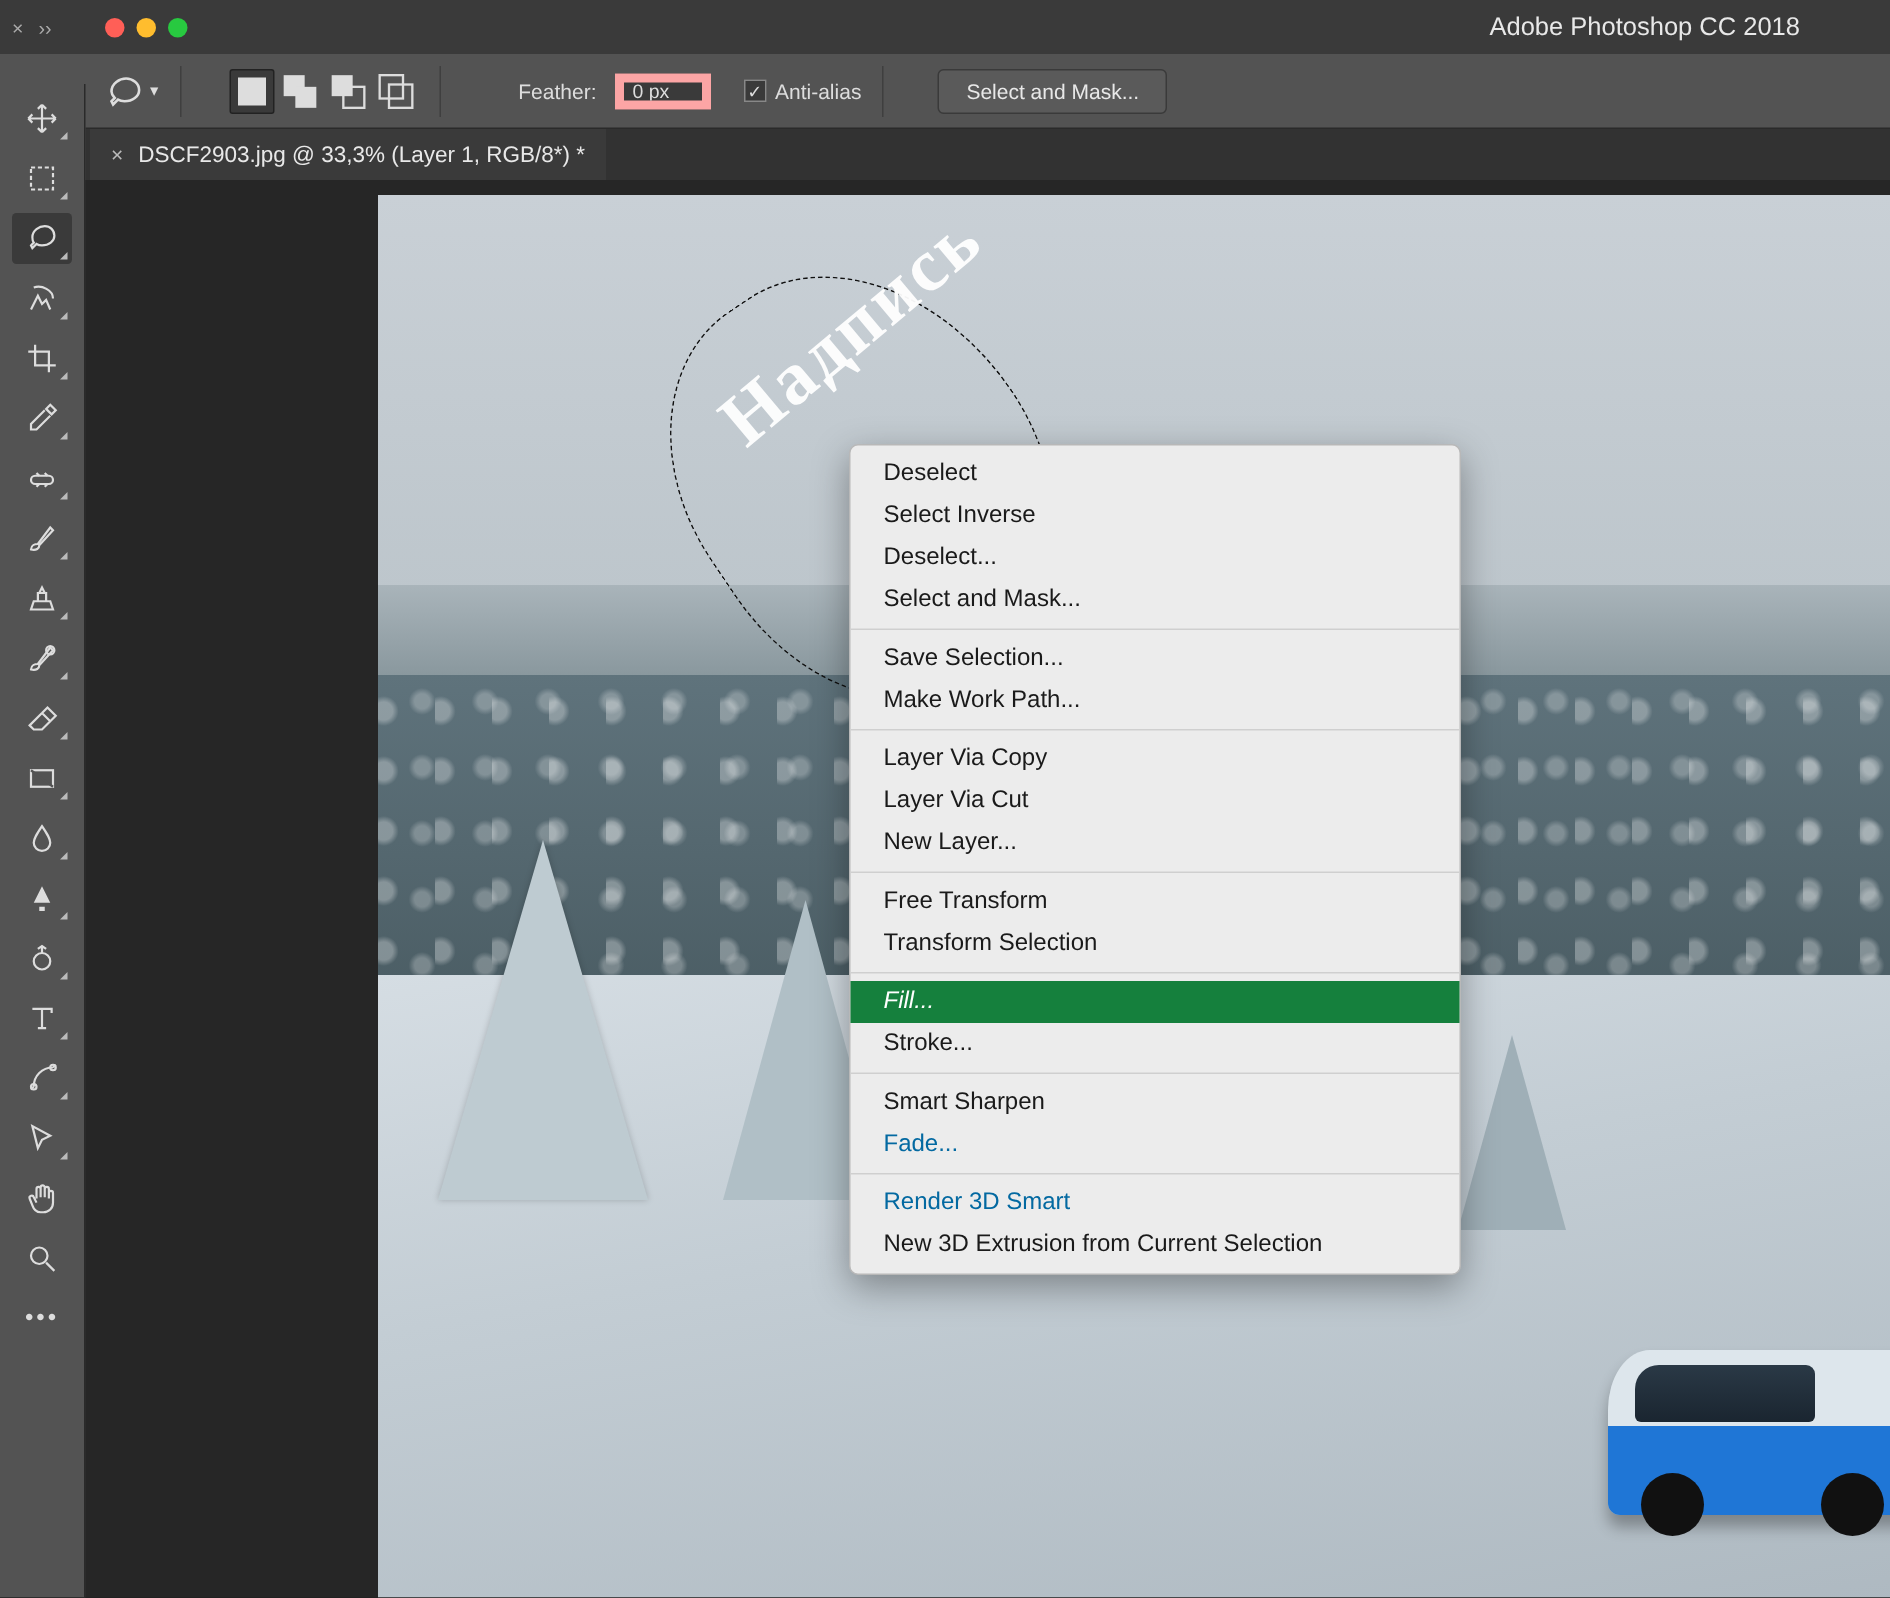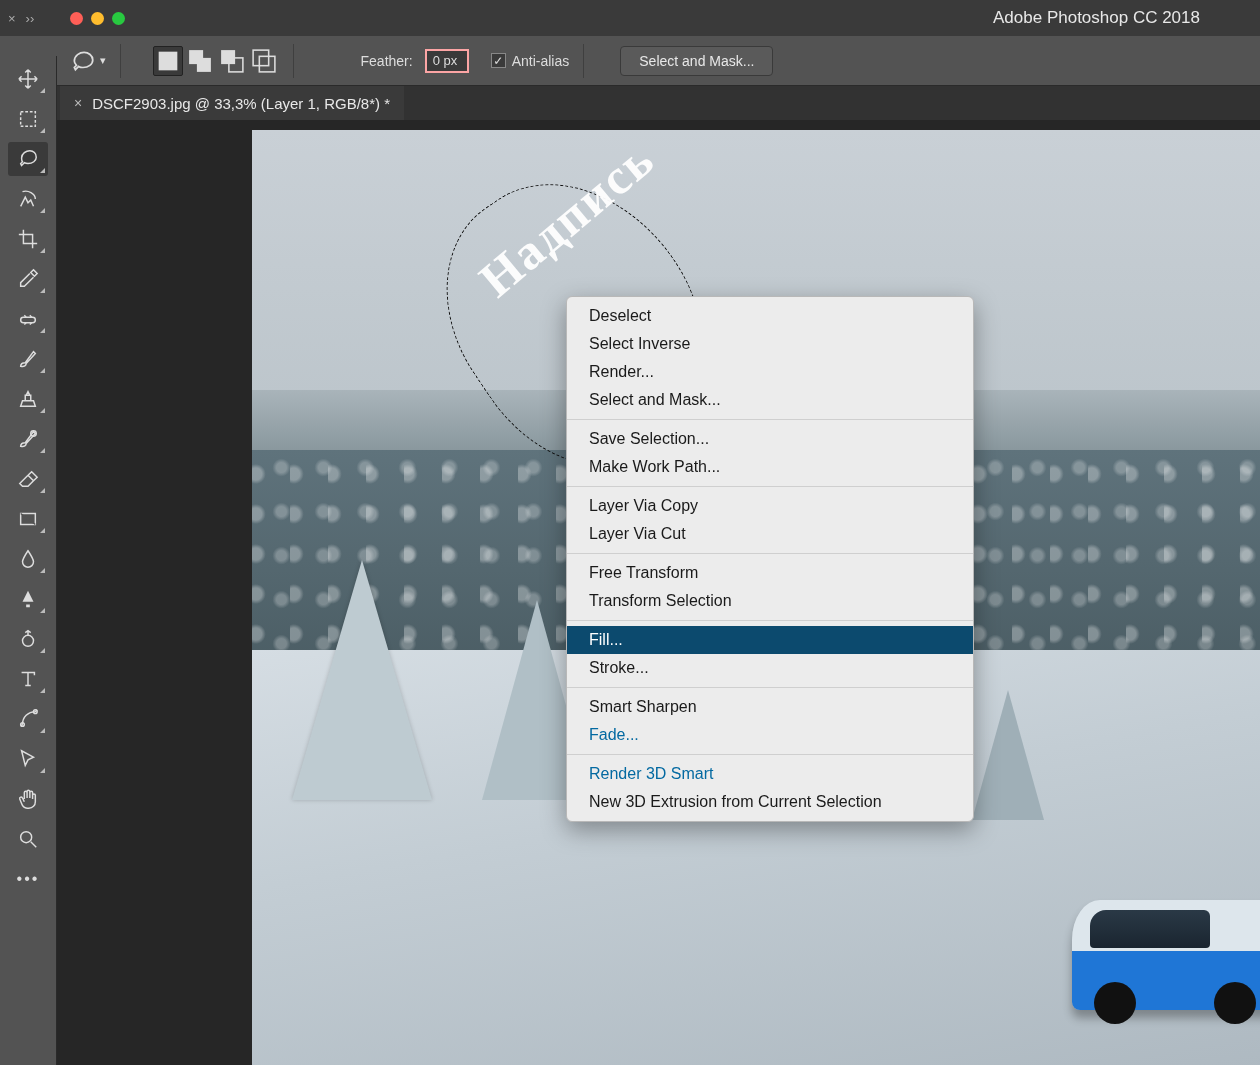--- a/index.html
+++ b/index.html
@@ -15,22 +15,22 @@
   .app-title { position: absolute; right: 60px; color: #e8e8e8; font-size: 17px; }
   .tab-close-area { position: absolute; left: 0; top: 0; height: 36px; display: flex; align-items: center; padding: 0 8px; gap: 10px; color: #aaa; font-size: 13px; }
   
   
   .optionsbar { height: 50px; background: #535353; display: flex; align-items: center; padding-left: 70px; gap: 12px; border-bottom: 1px solid #2a2a2a; }
   .tool-indicator { display: flex; align-items: center; gap: 4px; color: #ddd; }
   .lasso-svg { width: 26px; height: 22px; }
   .selmode-group { display: flex; gap: 2px; margin-left: 18px; }
   .selmode { width: 30px; height: 30px; display: flex; align-items: center; justify-content: center; border: 1px solid transparent; border-radius: 2px; }
   .selmode.active { background: #3a3a3a; border-color: #222; }
-  .feather-label { color: #ddd; font-size: 14px; margin-left: 33px; padding-left: 20px; }
-  .feather-input { width: 44px; height: 24px; background: #3a3a3a; border: 2px solid #fca5a5; color: #ddd; font-size: 13px; padding: 0 6px; }
+  .feather-label { color: #ddd; font-size: 14px; margin-left: 18px; padding-left: 20px; }
+  .feather-input { width: 64px; height: 24px; background: #3a3a3a; border: 6px solid #fca5a5; color: #ddd; font-size: 13px; padding: 0 6px; }
   .anti-alias { display: flex; align-items: center; gap: 6px; color: #ddd; font-size: 14px; margin-left: 10px; }
   .checkbox { width: 15px; height: 15px; background: #3a3a3a; border: 1px solid #888; display: flex; align-items: center; justify-content: center; color: #ddd; font-size: 12px; }
   .sel-mask-btn { height: 30px; background: #5a5a5a; border: 1px solid #3a3a3a; border-radius: 4px; color: #e8e8e8; font-size: 14px; padding: 0 18px; margin-left: 22px; }
   .divider-v { width: 1px; height: 34px; background: #3f3f3f; margin: 0 2px; }
   
   
   .tabstrip { height: 34px; background: #323232; display: flex; align-items: center; padding-left: 60px; }
   .doc-tab { height: 100%; display: flex; align-items: center; gap: 10px; padding: 0 14px; background: #3a3a3a; color: #e8e8e8; font-size: 15px; }
   .doc-tab .x { color: #bbb; font-size: 14px; }
   
@@ -68,21 +68,21 @@
   
   .toolscol { position: absolute; left: 0; top: 56px; width: 57px; bottom: 0; background: #535353; border-right: 1px solid #2a2a2a; display: flex; flex-direction: column; align-items: center; padding-top: 6px; gap: 6px; }
   .tool { width: 40px; height: 34px; display: flex; align-items: center; justify-content: center; color: #ddd; border-radius: 3px; position: relative; }
   .tool.active { background: #3a3a3a; }
   .tool svg { width: 22px; height: 22px; stroke: #ddd; fill: none; stroke-width: 1.6; }
   .tool .corner { position: absolute; right: 3px; bottom: 3px; width: 0; height: 0; border-left: 5px solid transparent; border-bottom: 5px solid #bbb; }
   
   
   .ctxmenu { position: absolute; left: 566px; top: 296px; width: 408px; background: #ececec; border: 1px solid #b8b8b8; border-radius: 6px; box-shadow: 0 8px 24px rgba(0,0,0,.35); padding: 5px 0; font-size: 16px; color: #1a1a1a; }
   .ctx-item { padding: 3px 22px; line-height: 22px; }
-  .ctx-item.highlight { background: #0c4a6e; color: #fff; }
+  .ctx-item.highlight { background: #15803d; color: #fff; font-style: italic; }
   .ctx-item.disabled { color: #0369a1; }
   .ctx-sep { height: 1px; background: #cfcfcf; margin: 5px 0; }
 </style>
 </head>
 <body>
 
 <div class="titlebar">
   <div class="tab-close-area">
     <span>×</span>
     <span>››</span>
@@ -292,28 +292,29 @@
       <div class="car"></div>
     </div>
     <div class="marquee"></div>
     <div class="watermark">Надпись</div>
   </div>
 </div>
 
 <div class="ctxmenu" id="ctxmenu">
     <div class="ctx-item">Deselect</div>
     <div class="ctx-item">Select Inverse</div>
-    <div class="ctx-item">Render...</div>
+    <div class="ctx-item">Deselect...</div>
     <div class="ctx-item">Select and Mask...</div>
     <div class="ctx-sep"></div>
     <div class="ctx-item">Save Selection...</div>
     <div class="ctx-item">Make Work Path...</div>
     <div class="ctx-sep"></div>
     <div class="ctx-item">Layer Via Copy</div>
     <div class="ctx-item">Layer Via Cut</div>
+    <div class="ctx-item">New Layer...</div>
     <div class="ctx-sep"></div>
     <div class="ctx-item">Free Transform</div>
     <div class="ctx-item">Transform Selection</div>
     <div class="ctx-sep"></div>
     <div class="ctx-item highlight">Fill...</div>
     <div class="ctx-item">Stroke...</div>
     <div class="ctx-sep"></div>
     <div class="ctx-item">Smart Sharpen</div>
     <div class="ctx-item disabled">Fade...</div>
     <div class="ctx-sep"></div>

